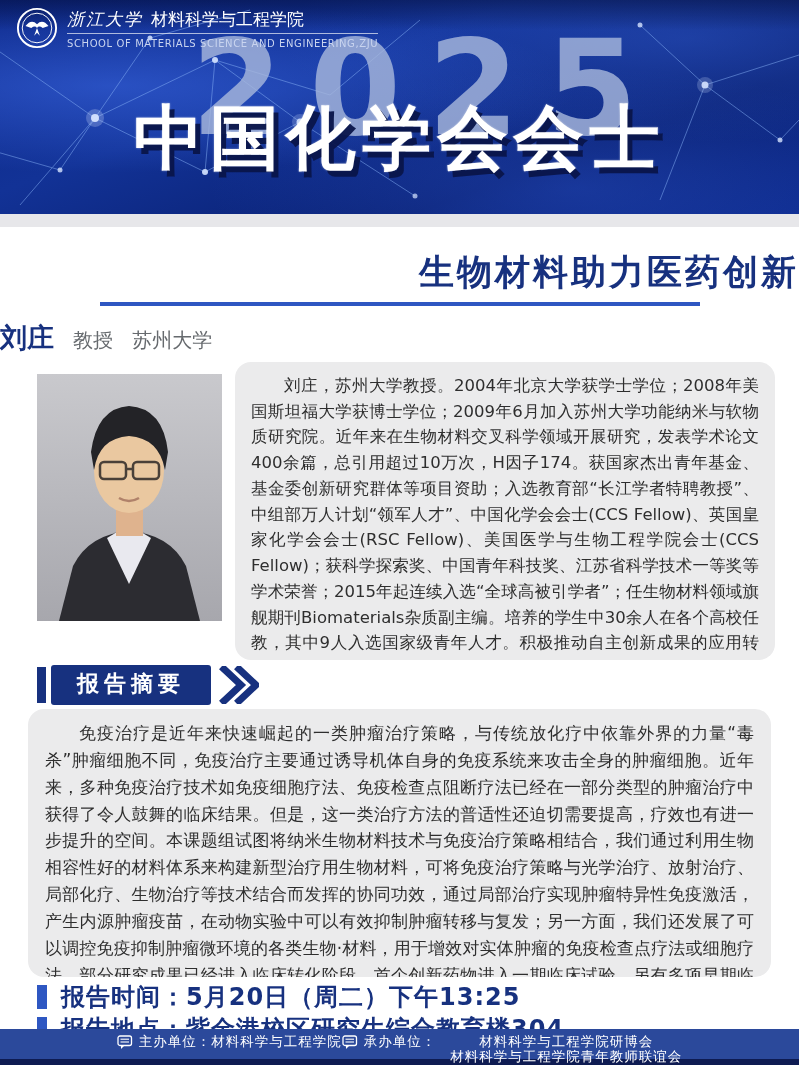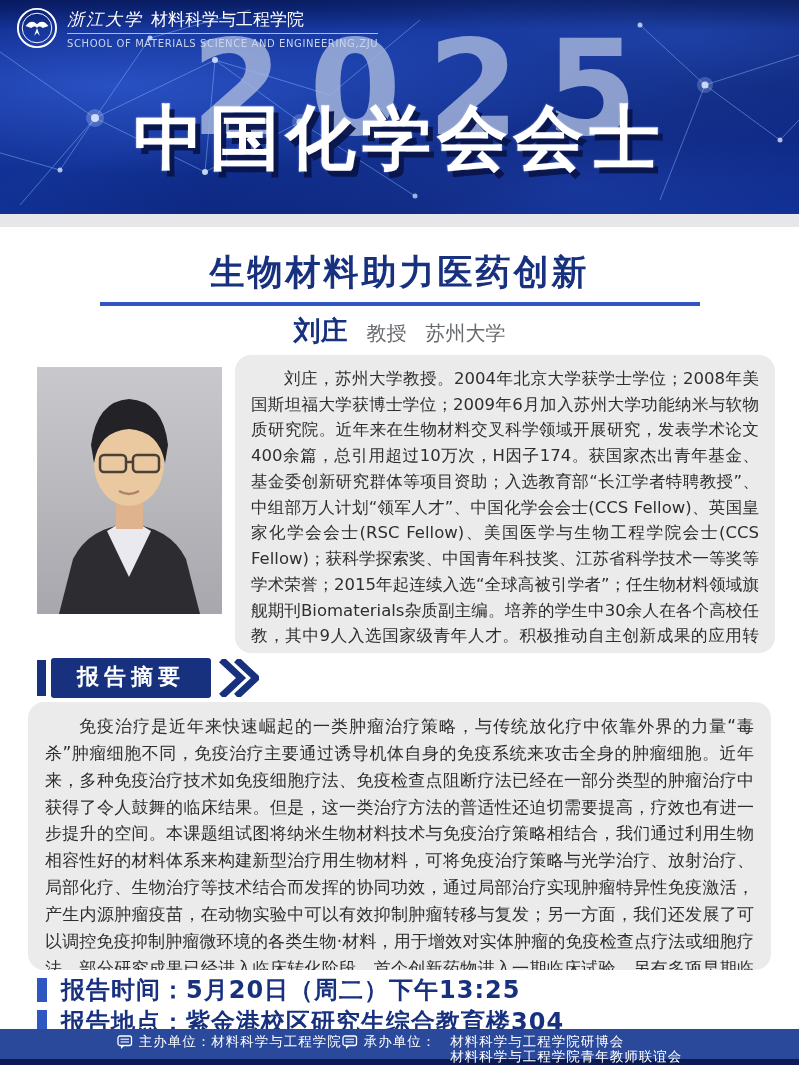--- a/index.html
+++ b/index.html
@@ -33,24 +33,24 @@
   .year { position:absolute; top:22px; left:0; right:0; z-index:1; text-align:center;
           font-size:132px; line-height:1; font-weight:700; color:#a9b9dd; opacity:.8;
           letter-spacing:.2em; transform:translateX(28px); }
   .forum { position:absolute; top:96px; left:0; right:0; z-index:2; text-align:center;
            font-size:70px; line-height:1.2; font-weight:900; color:#ffffff; letter-spacing:6px;
            text-shadow:5px 6px 0 rgba(9,21,74,.95), 0 0 2px rgba(255,255,255,.6); }
 
   .strip { height:13px; background:#e7e7ea; }
 
   
-  .talk-title { margin-top:24px; text-align:center; font-size:35px; line-height:1.2;
+  .talk-title { margin-top:24px; text-align:right; font-size:35px; line-height:1.2;
                 font-weight:800; color:#17317f; letter-spacing:3px; }
   .divider { width:600px; height:4px; background:#2e57c2; margin:9px auto 0; }
-  .speaker-row { text-align:center; margin-top:7px; height:34px; }
+  .speaker-row { margin-top:14px; height:34px; }
   .speaker-name { font-size:27px; font-weight:800; color:#17317f; vertical-align:baseline; }
   .speaker-degree, .speaker-aff { font-size:20px; color:#666a6e; margin-left:14px; }
 
   
   .bio-row { display:flex; align-items:flex-start; margin:8px 24px 0 37px; }
   .photo { width:185px; height:247px; margin-top:12px; flex:none; overflow:hidden; }
   .bio-box { flex:1; margin-left:13px; height:298px; background:#ebebec; border-radius:16px;
              padding:11px 16px; overflow:hidden; }
   .bio-text { font-size:16.5px; line-height:1.56; color:#2e2e2e; text-align:justify;
               text-indent:2em; }
@@ -74,21 +74,21 @@
   .sched-bar { width:10px; height:24px; background:#2e57c2; margin-right:14px; flex:none; }
   .sched-text { font-size:24px; font-weight:800; color:#17317f; letter-spacing:1px; white-space:nowrap; }
 
   
   .footer { position:absolute; left:0; right:0; bottom:0; z-index:5; }
   .footer-band { background:#2b499b; height:30px; display:flex; justify-content:center;
                  color:#ffffff; padding-top:5px; }
   .foot-group { display:flex; align-items:flex-start; }
   .bubble-icon { width:16px; height:15px; margin-right:6px; margin-top:1px; flex:none; }
   .foot-label, .foot-value { font-size:13.5px; line-height:15px; letter-spacing:1px; white-space:nowrap; }
-  .org-col { display:flex; flex-direction:column; margin-left:14px; }
+  .org-col { display:flex; flex-direction:column; margin-left:14px;align-items:center; }
   .org-line { font-size:13.5px; line-height:15px; letter-spacing:1px; white-space:nowrap; }
   .footer-dark { height:6px; background:#0e1b52; }
 </style>
 </head>
 <body>
 
 <div class="poster">
 
   <div class="banner">
     <svg class="plexus" viewBox="0 0 799 214" preserveAspectRatio="none">

